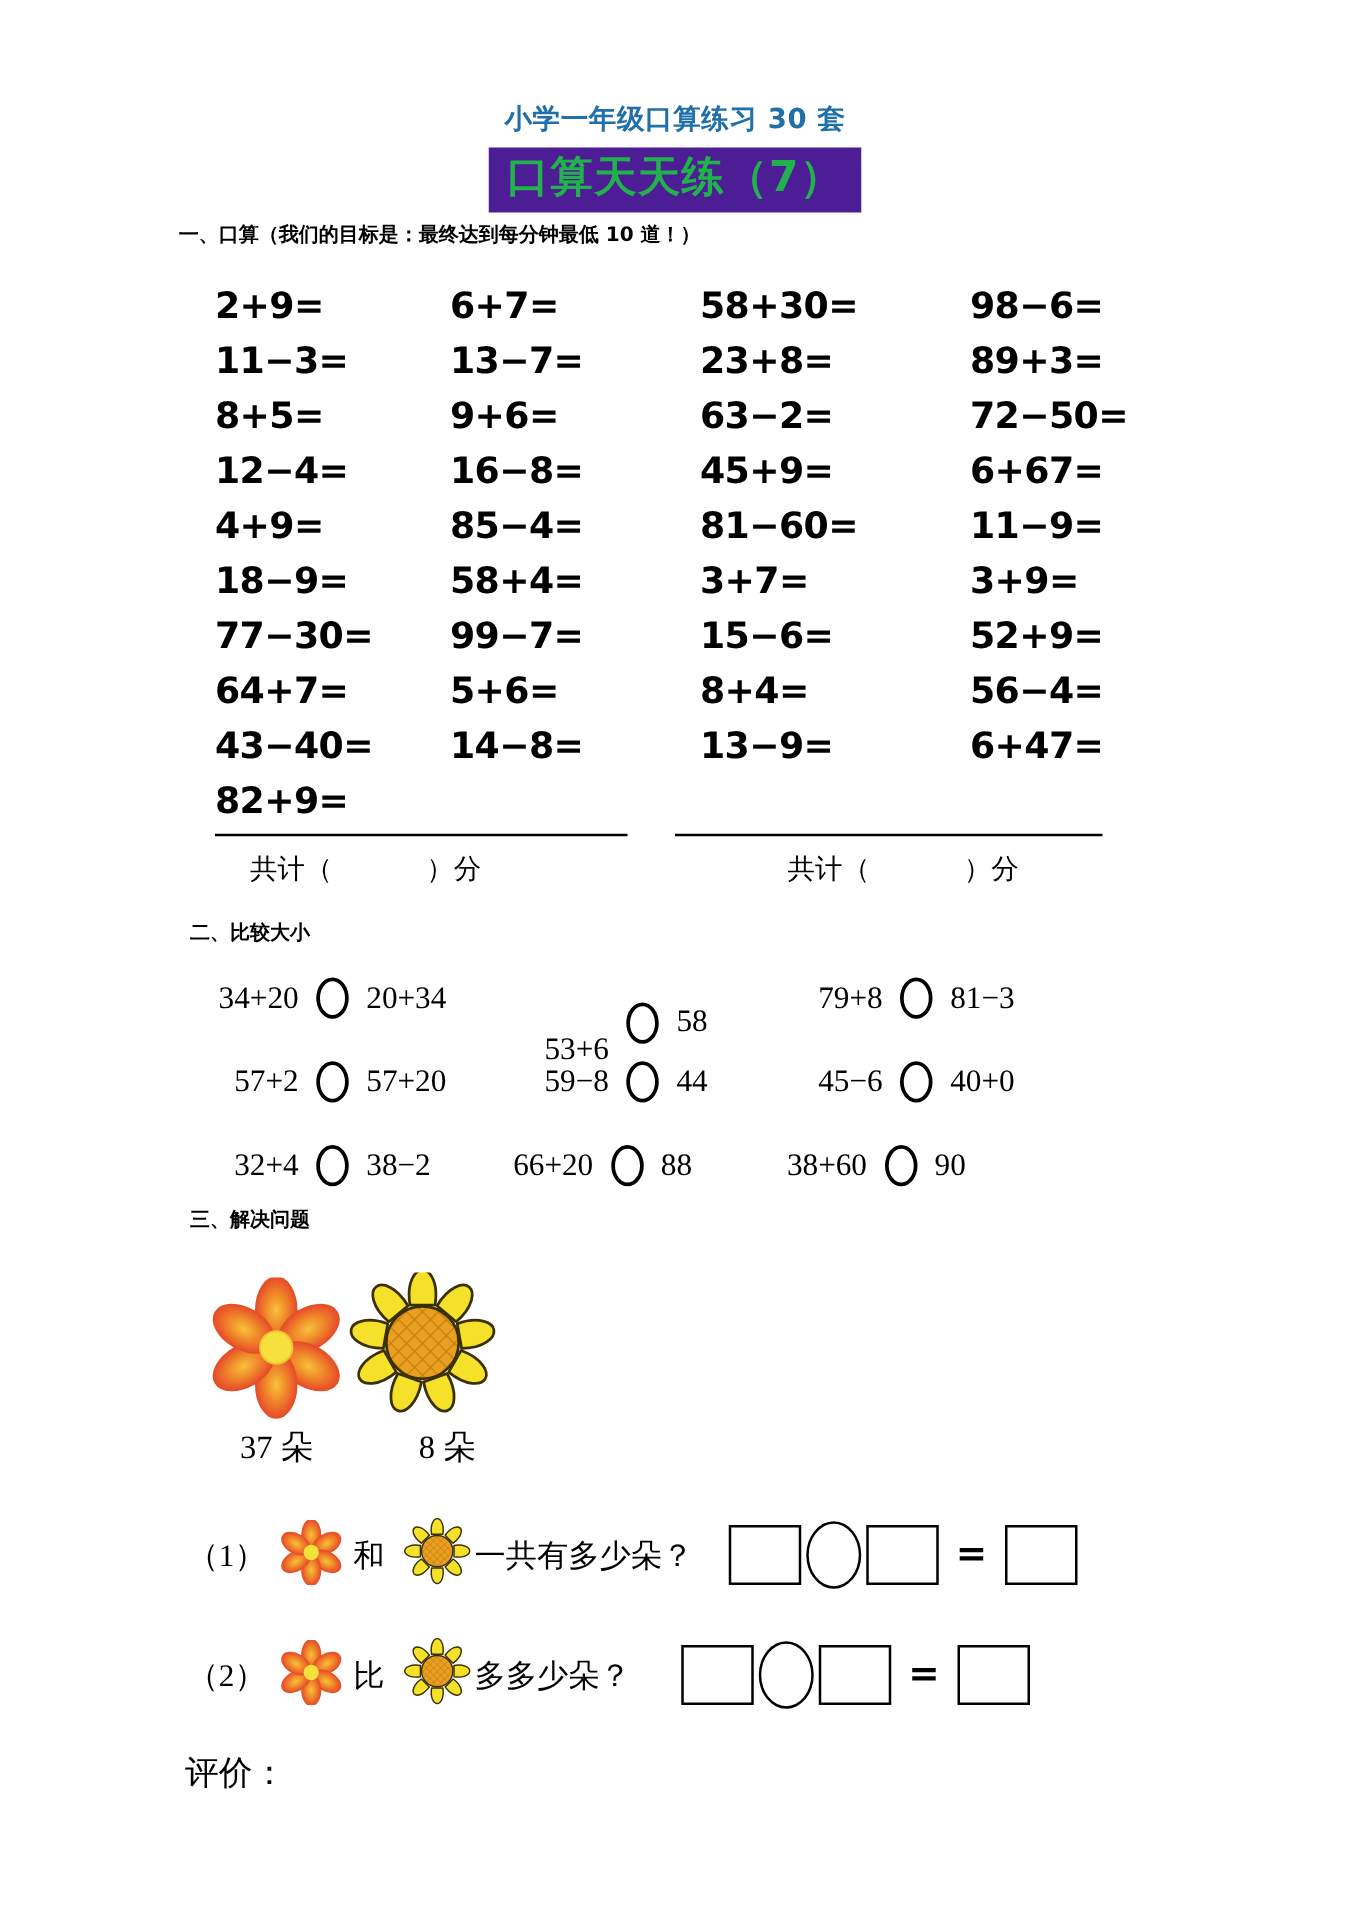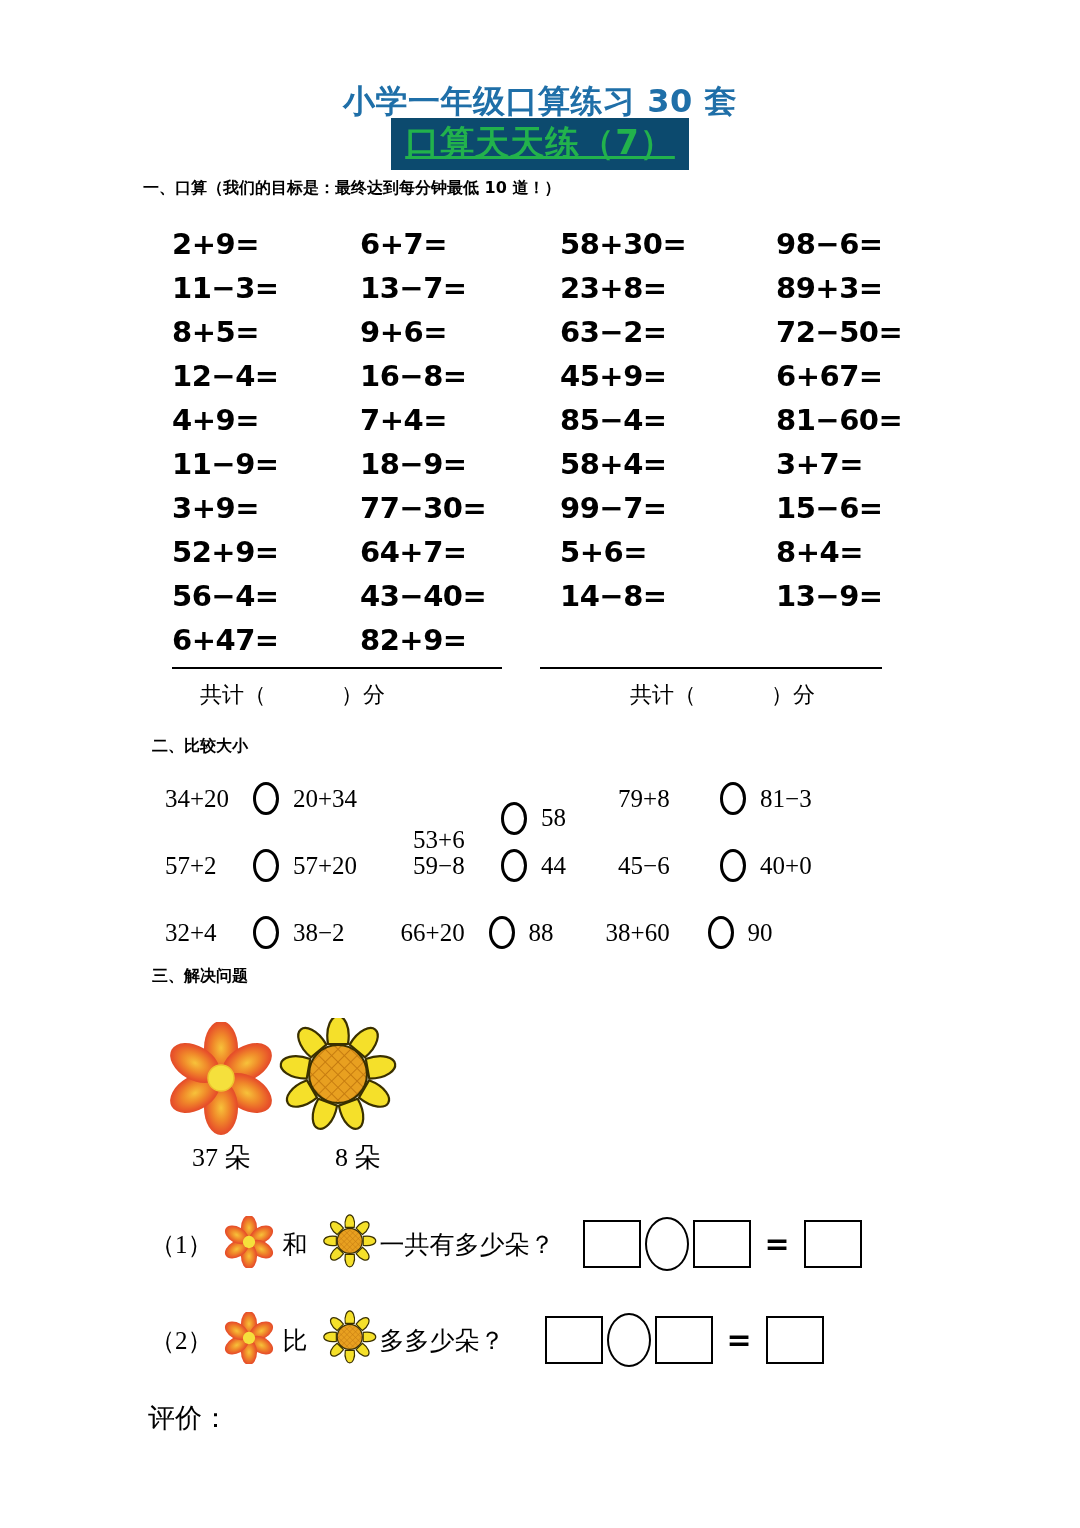--- a/index.html
+++ b/index.html
@@ -23,42 +23,41 @@
 
   
   .subtitle {
     position: absolute;
     left: 0;
     top: 80px;
     width: 1080px;
     text-align: center;
     font-family: "DejaVu Sans", "Liberation Sans", sans-serif;
     font-weight: bold;
-    font-size: 32px;
+    font-size: 22px;
     letter-spacing: 0.5px;
     color: #1f6fa8;
   }
   .maintitle-wrap {
     position: absolute;
     left: 0;
     top: 118px;
     width: 1080px;
     text-align: center;
   }
   .maintitle {
     display: inline-block;
-    background: #0c4a6e;
+    background: #4c1d95;
     color: #22b24c;
     font-family: "DejaVu Sans", "Liberation Sans", sans-serif;
     font-weight: bold;
     font-size: 34px;
     line-height: 1.28;
     padding: 3px 14px 5px 14px;
     letter-spacing: 1px;
-    text-decoration: underline;
   }
 
   
   .sec-heading {
     position: absolute;
     font-family: "DejaVu Sans", "Liberation Sans", sans-serif;
     font-weight: bold;
     font-size: 16px;
     white-space: nowrap;
     color: #000;
@@ -119,21 +118,21 @@
     display: flex;
     align-items: flex-start;
   }
   .cmp-item {
     display: flex;
     align-items: center;
     font-family: "Liberation Serif", "DejaVu Serif", serif;
     font-size: 25px;
     white-space: nowrap;
   }
-  .cmp-item .lhs { display: inline-block; }
+  .cmp-item .lhs { display: inline-block; text-align: right; }
   .cmp-item .rhs { display: inline-block; text-align: left; }
   .cmp-circle {
     display: inline-block;
     width: 26px;
     height: 33px;
     border: 3px solid #000;
     border-radius: 50%;
     margin: 0 14px;
     box-sizing: border-box;
   }
@@ -246,21 +245,20 @@
       <div class="calc-cell">89+3=</div>
       <div class="calc-cell">8+5=</div>
       <div class="calc-cell">9+6=</div>
       <div class="calc-cell">63−2=</div>
       <div class="calc-cell">72−50=</div>
       <div class="calc-cell">12−4=</div>
       <div class="calc-cell">16−8=</div>
       <div class="calc-cell">45+9=</div>
       <div class="calc-cell">6+67=</div>
       <div class="calc-cell">4+9=</div>
-      <div class="calc-cell">7+4=</div>
       <div class="calc-cell">85−4=</div>
       <div class="calc-cell">81−60=</div>
       <div class="calc-cell">11−9=</div>
       <div class="calc-cell">18−9=</div>
       <div class="calc-cell">58+4=</div>
       <div class="calc-cell">3+7=</div>
       <div class="calc-cell">3+9=</div>
       <div class="calc-cell">77−30=</div>
       <div class="calc-cell">99−7=</div>
       <div class="calc-cell">15−6=</div>

